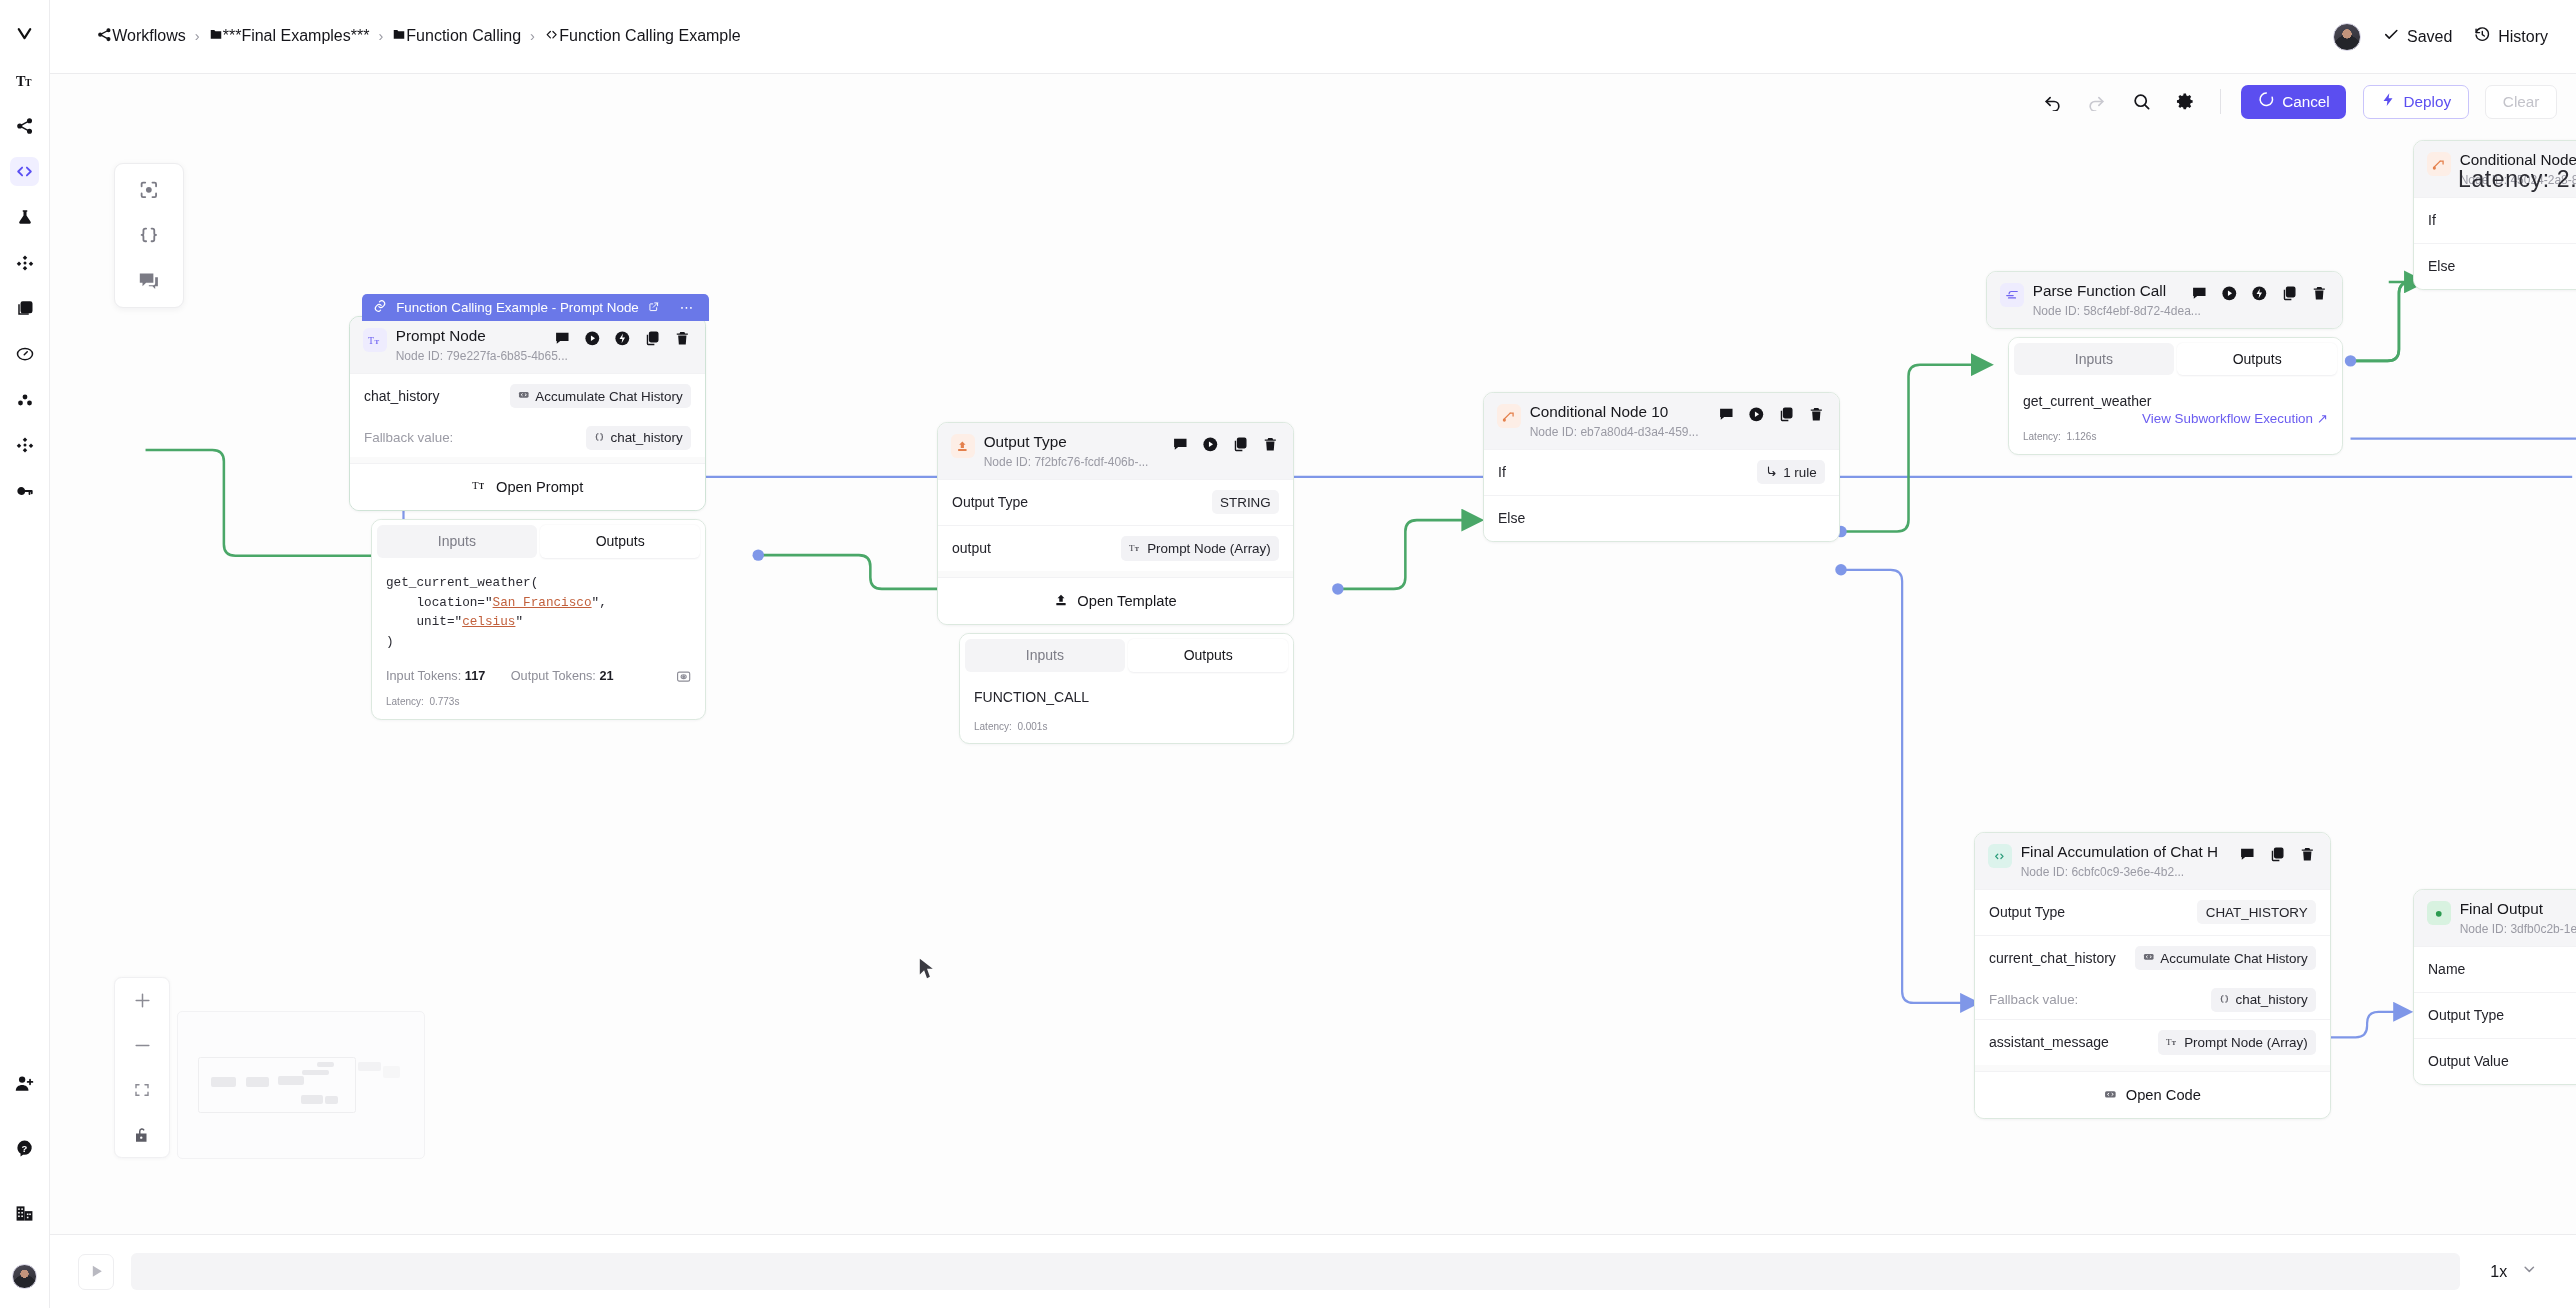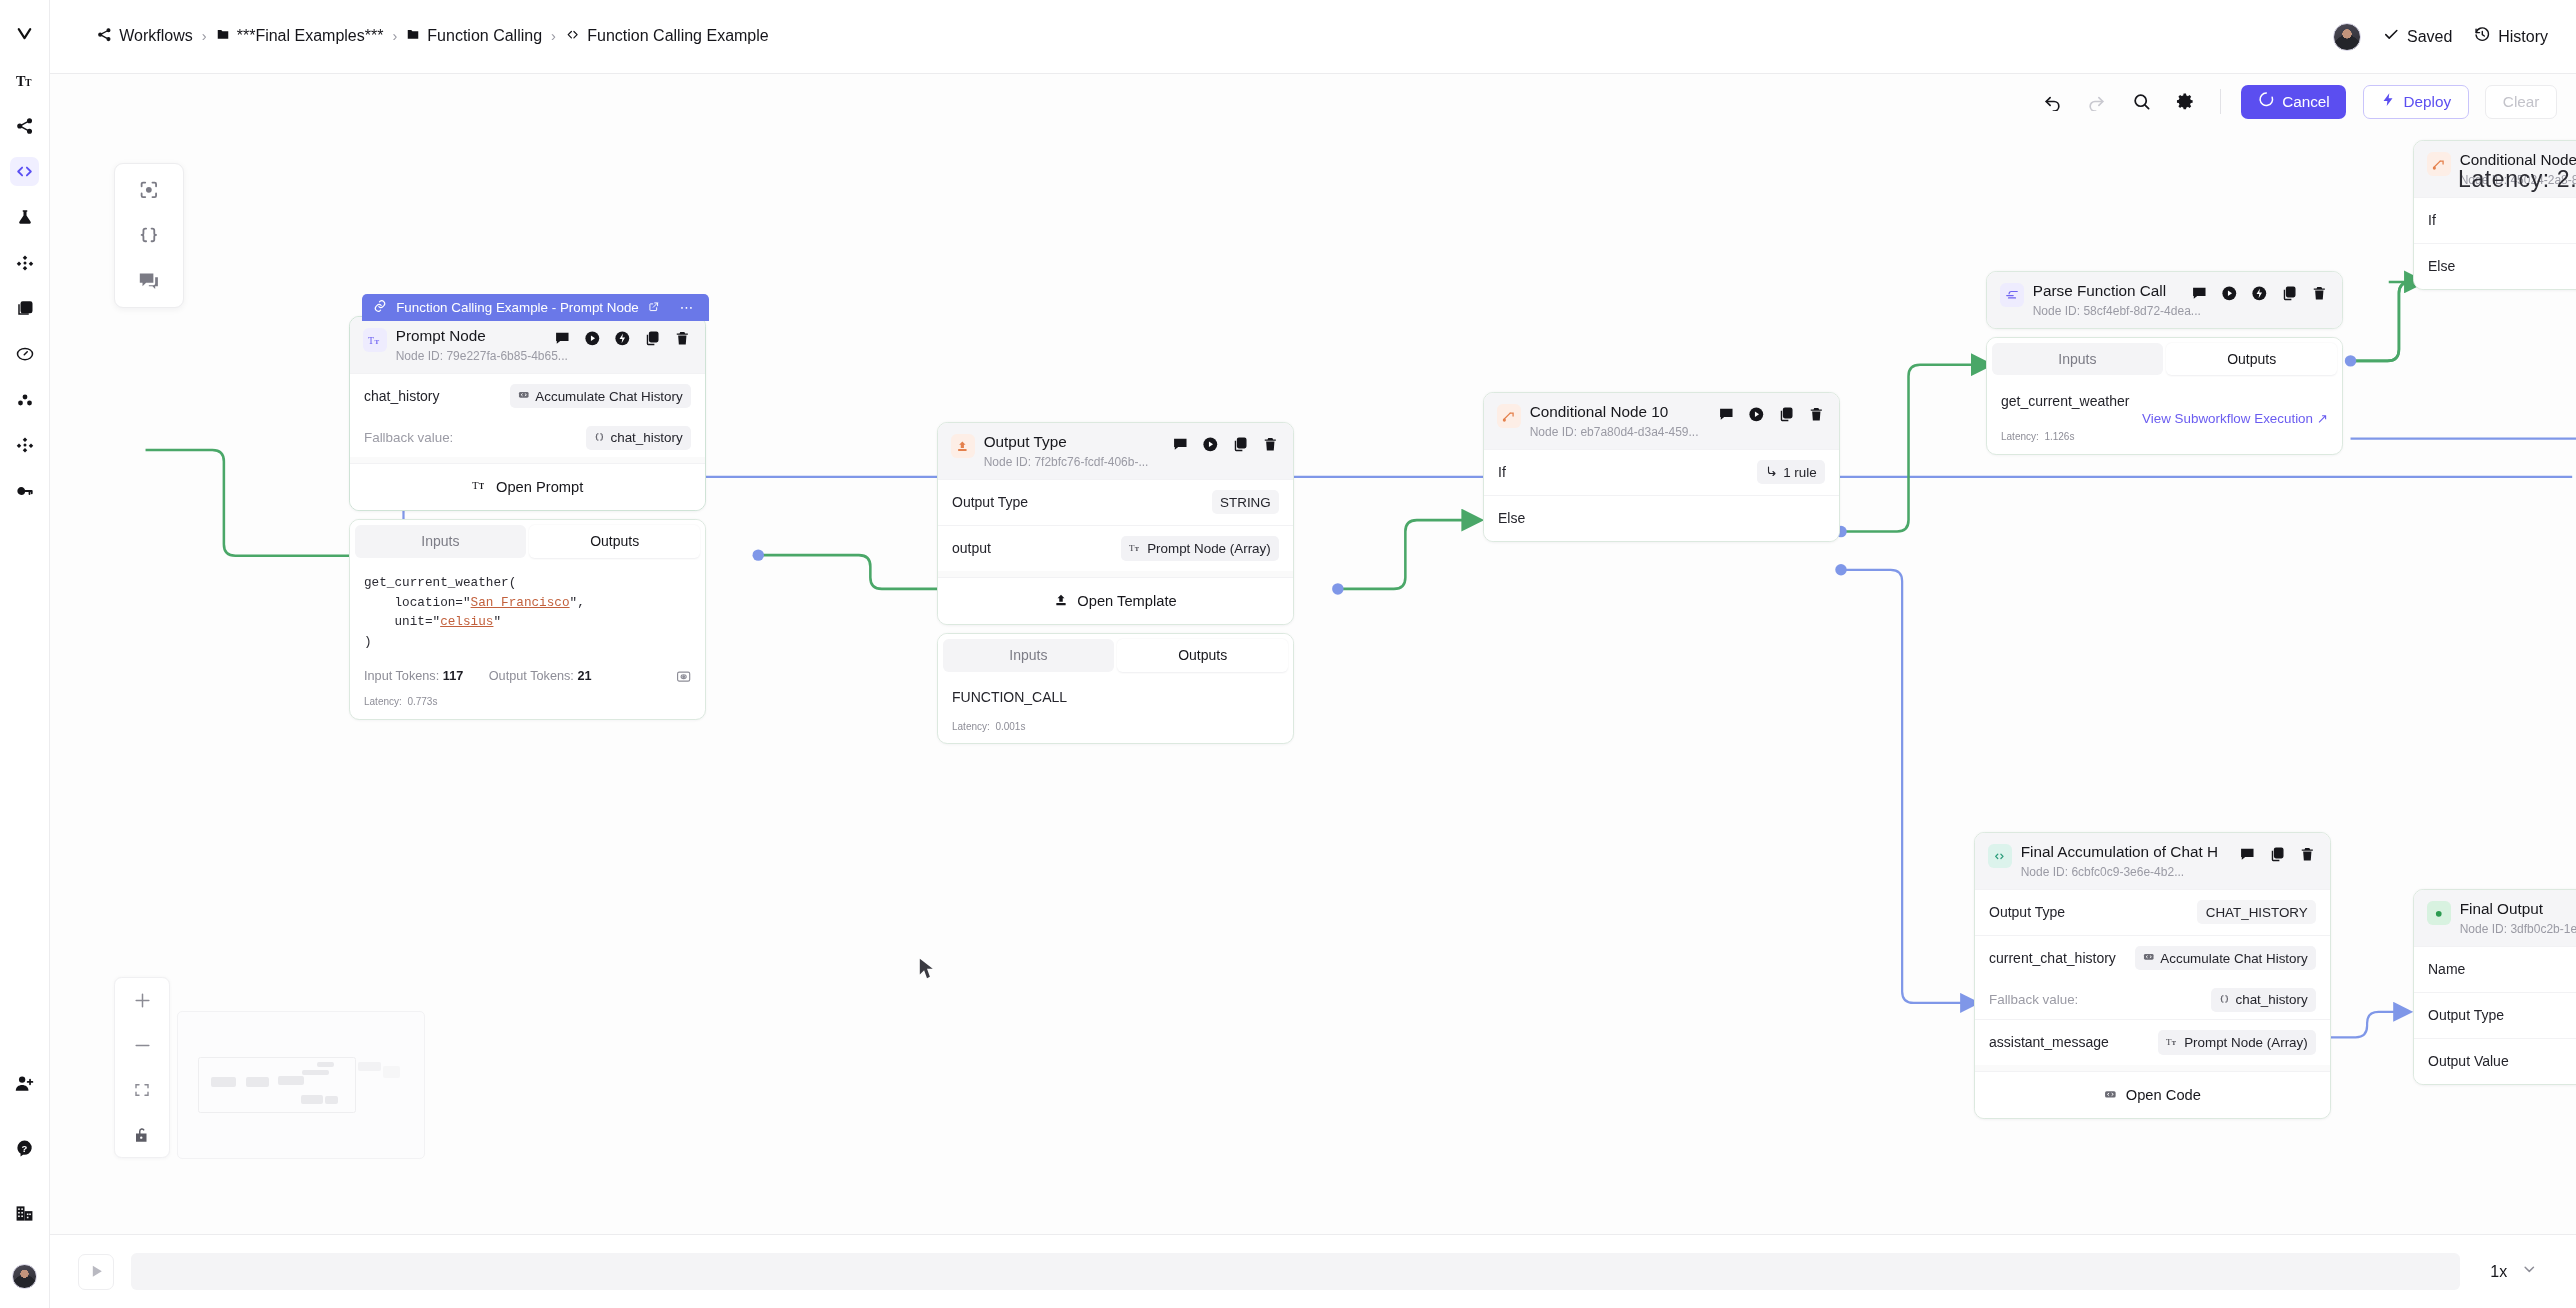--- a/index.html
+++ b/index.html
@@ -37,21 +37,21 @@
     border:0.6px solid #d8d6e6;
   }
 
   
   .topbar {
     position:absolute; left:50px; top:0; right:0; height:74px;
     background:#ffffff; border-bottom:0.6px solid #ececee;
     display:flex; align-items:center; z-index:55;
   }
   .crumbs { display:flex; align-items:center; gap:9px; margin-left:47px; }
-  .crumb { display:flex; align-items:flex-start; gap:7px; font-size:16px; color:#15151a; cursor:pointer; white-space:nowrap; }
+  .crumb { display:flex; align-items:flex-start; gap:0; font-size:16px; color:#15151a; cursor:pointer; white-space:nowrap; }
   .crumb-sep { color:#9a9aa3; font-size:14.7px; }
   .crumb.last { color:#15151a; }
   .topbar-right { margin-left:auto; display:flex; align-items:center; gap:21.7px; margin-right:28px; }
   .saved, .history {
     display:flex; align-items:center; gap:7.6px;
     font-size:16px; color:#15151a; cursor:pointer;
   }
 
   
   .actionbar {
@@ -147,20 +147,21 @@
     height:47px; display:flex; align-items:center; justify-content:center;
     gap:9px; font-size:14.7px; color:#17171c; cursor:pointer;
   }
   .node-gap { height:6.4px; background:#fafafa; }
 
   
   .result {
     margin-top:7.6px; background:#ffffff;
     border:0.6px solid #dce9df; border-radius:10.2px; overflow:hidden;
     box-shadow:0 0.6px 2.5px rgba(20,20,40,.04);
+    margin-left:22px;
   }
   .tabs { display:flex; background:#fff; padding:5.1px; gap:3.8px; }
   .tab {
     flex:1; text-align:center; padding:8.3px 0; font-size:14px;
     border-radius:5.7px; cursor:pointer; color:#7c7c86; background:#f4f4f6;
   }
   .tab.active { background:#ffffff; color:#17171c; box-shadow:0 0.6px 1.9px rgba(20,20,40,.07); }
   .result-body { padding:10.2px 14px 0 14px; }
   .codeblock {
     font-family:"Liberation Mono", monospace; font-size:12.7px;

